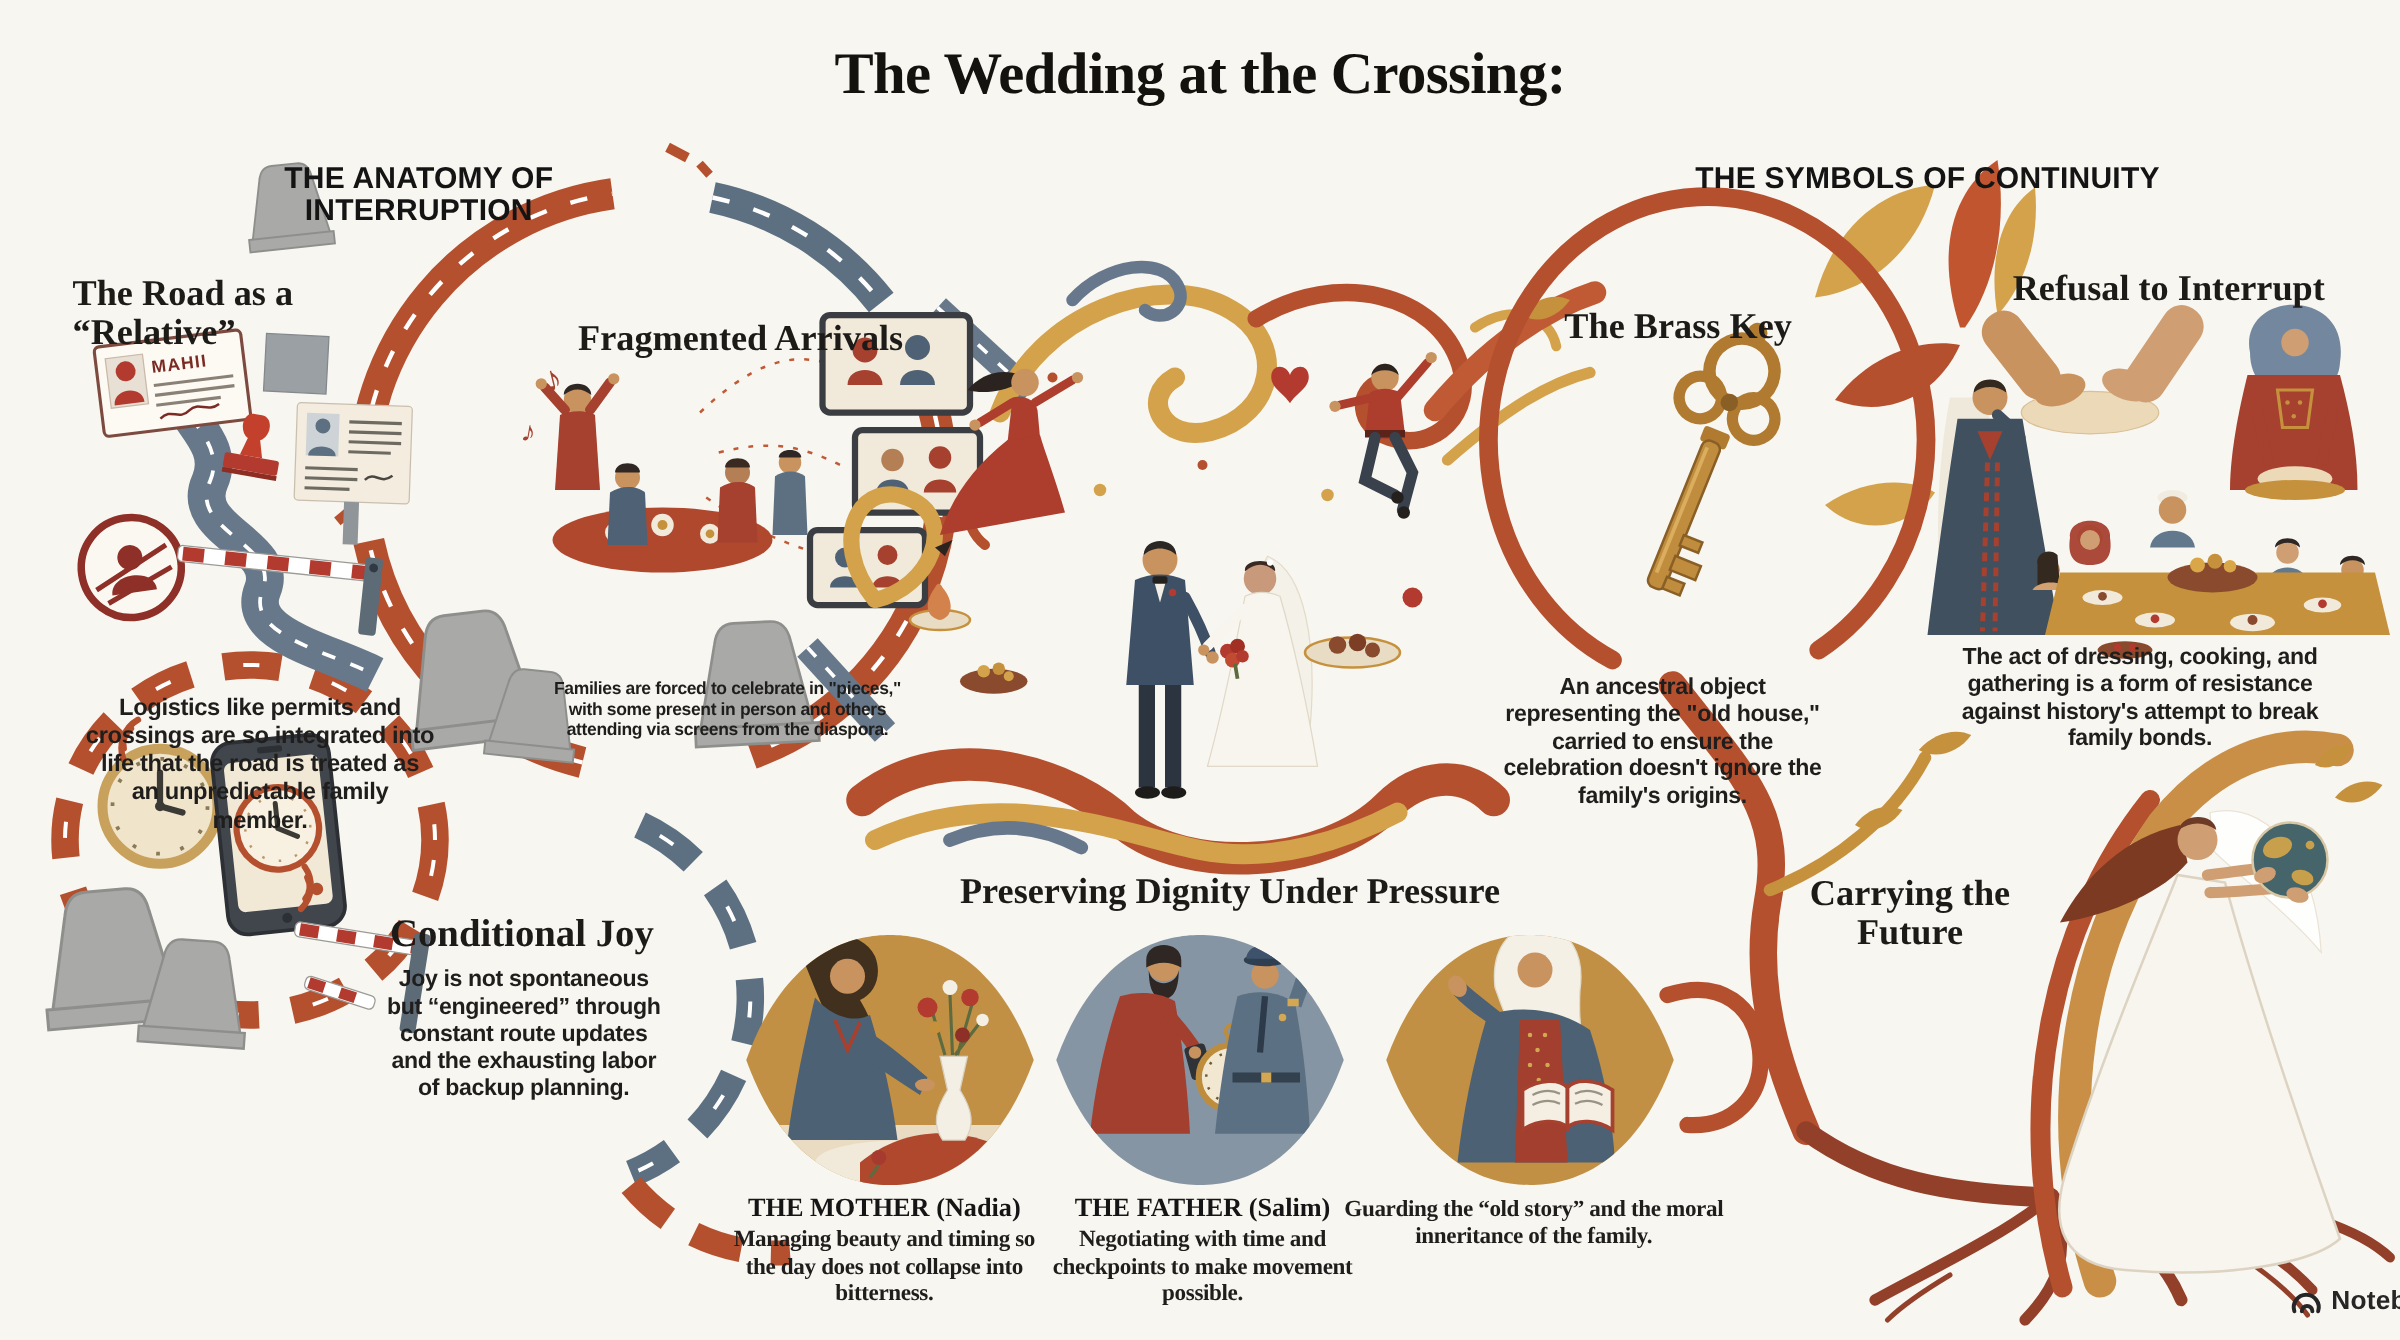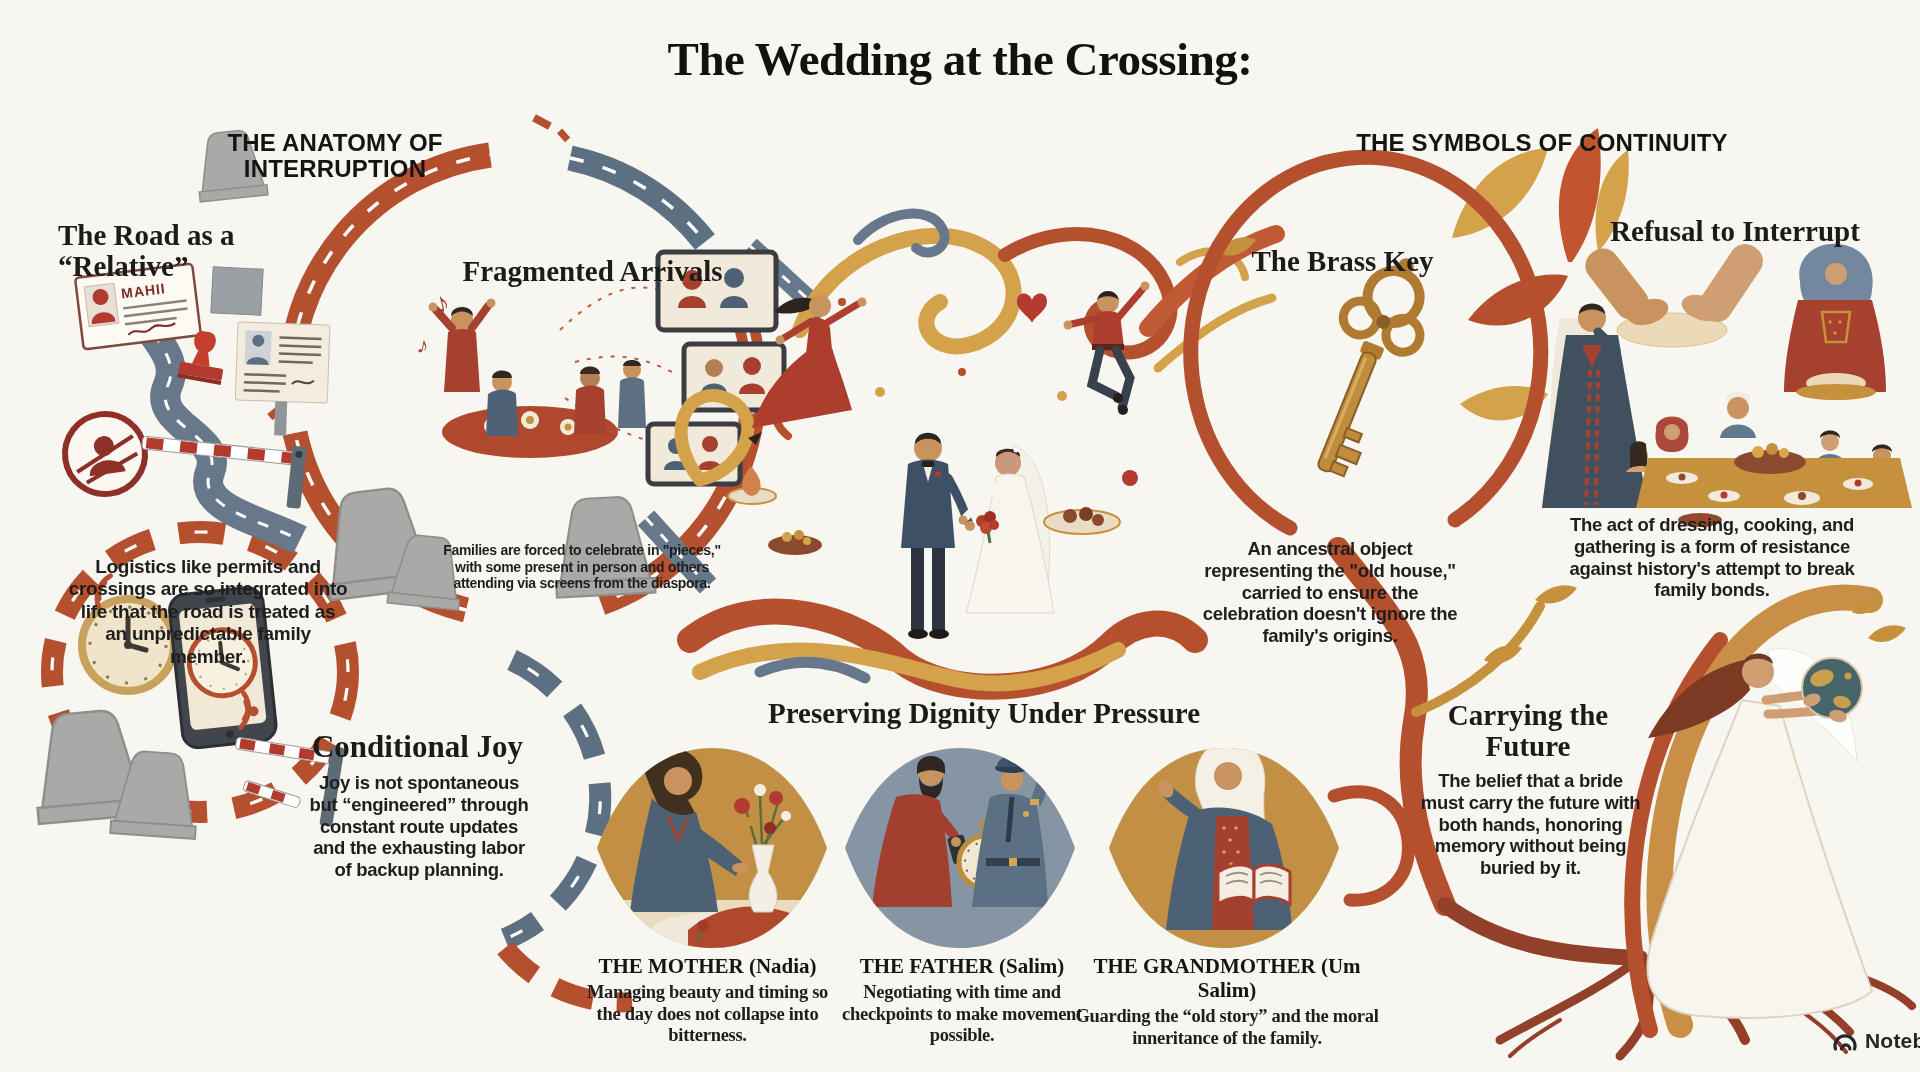--- a/index.html
+++ b/index.html
@@ -524,32 +524,30 @@
 
 <div class="abs cap" style="left:585px;top:954px;width:245px;">
   <div class="role"><span>THE MOTHER</span><span class="nm"> (Nadia)</span></div>
   <div class="cap-body">Managing beauty and timing so the day does not collapse into bitterness.</div>
 </div>
 <div class="abs cap" style="left:838px;top:954px;width:248px;">
   <div class="role"><span>THE FATHER</span><span class="nm"> (Salim)</span></div>
   <div class="cap-body">Negotiating with time and checkpoints to make movement possible.</div>
 </div>
 <div class="abs cap" style="left:1072px;top:954px;width:310px;">
-  <div class="role"><span>THE GRANDMOTHER</span><span class="nm"> (Um Salim)</span></div>
   <div class="cap-body">Guarding the “old story” and the moral inneritance of the family.</div>
 </div>
 
 <div class="abs serif sec-h" style="left:1235px;top:246px;width:215px;">The Brass Key</div>
 <div class="abs body-txt" style="left:1200px;top:538px;width:260px;font-size:18.5px;">An ancestral object representing the "old house," carried to ensure the celebration doesn't ignore the family's origins.</div>
 
 <div class="abs serif sec-h" style="left:1585px;top:216px;width:300px;">Refusal to Interrupt</div>
 <div class="abs body-txt" style="left:1552px;top:514px;width:320px;font-size:18.5px;">The act of dressing, cooking, and gathering is a form of resistance against history's attempt to break family bonds.</div>
 
 <div class="abs serif sec-h" style="left:1418px;top:700px;width:220px;">Carrying the Future</div>
-<div class="abs body-txt" style="left:1418px;top:770px;width:225px;font-size:18.5px;">The belief that a bride must carry the future with both hands, honoring memory without being buried by it.</div>
 
 <div class="abs watermark" style="left:1832px;top:1028px;">
   <svg width="26" height="26" viewBox="0 0 26 26">
     <path d="M3.5 21 A 10 10 0 1 1 22.5 21" fill="none" stroke="#262626" stroke-width="3.2" stroke-linecap="round"></path>
     <path d="M9.5 21 A 4.2 4.2 0 1 1 17.9 21" fill="none" stroke="#262626" stroke-width="3.2" stroke-linecap="round"></path>
   </svg>
   <span>NotebookLM</span>
 </div>
 
 </div>

